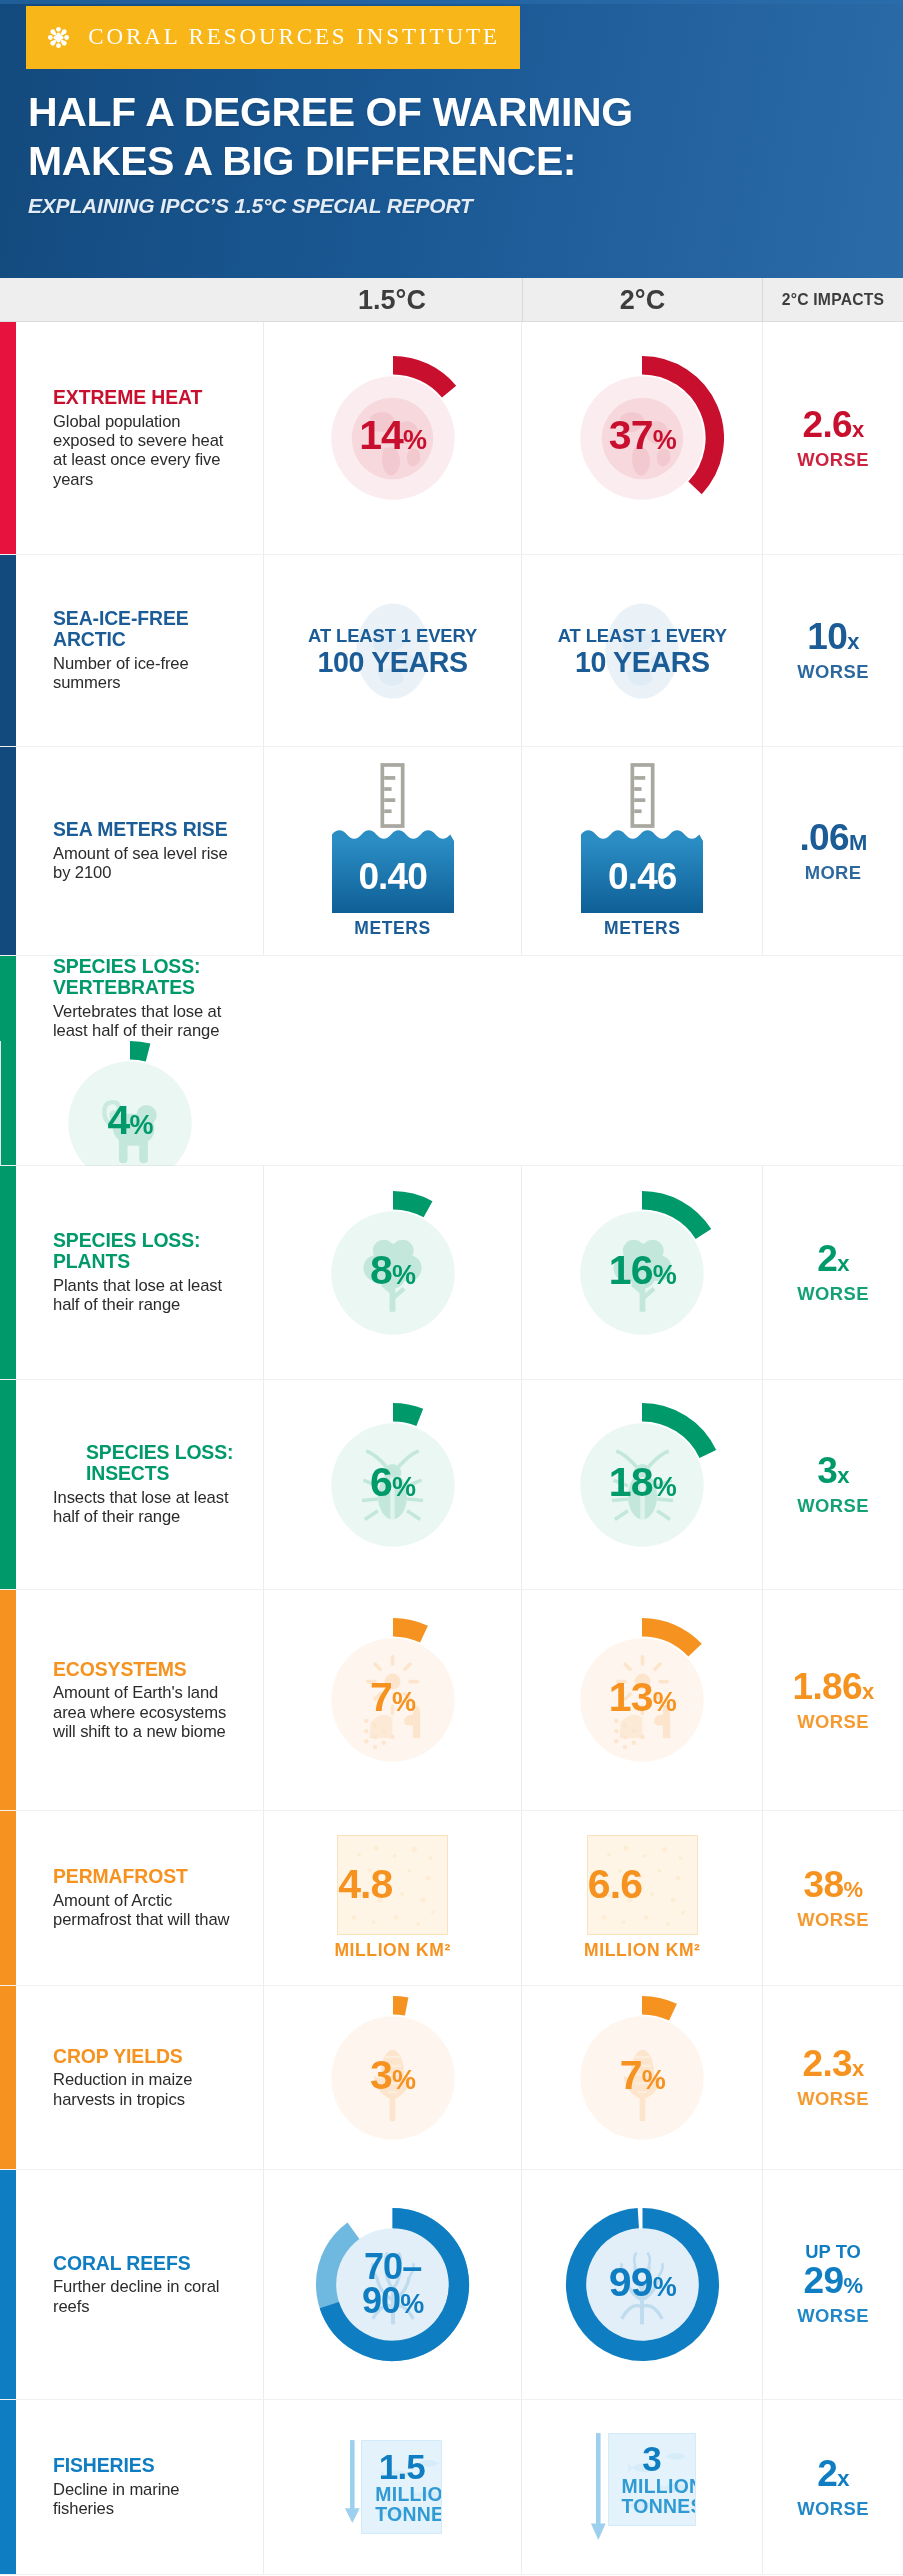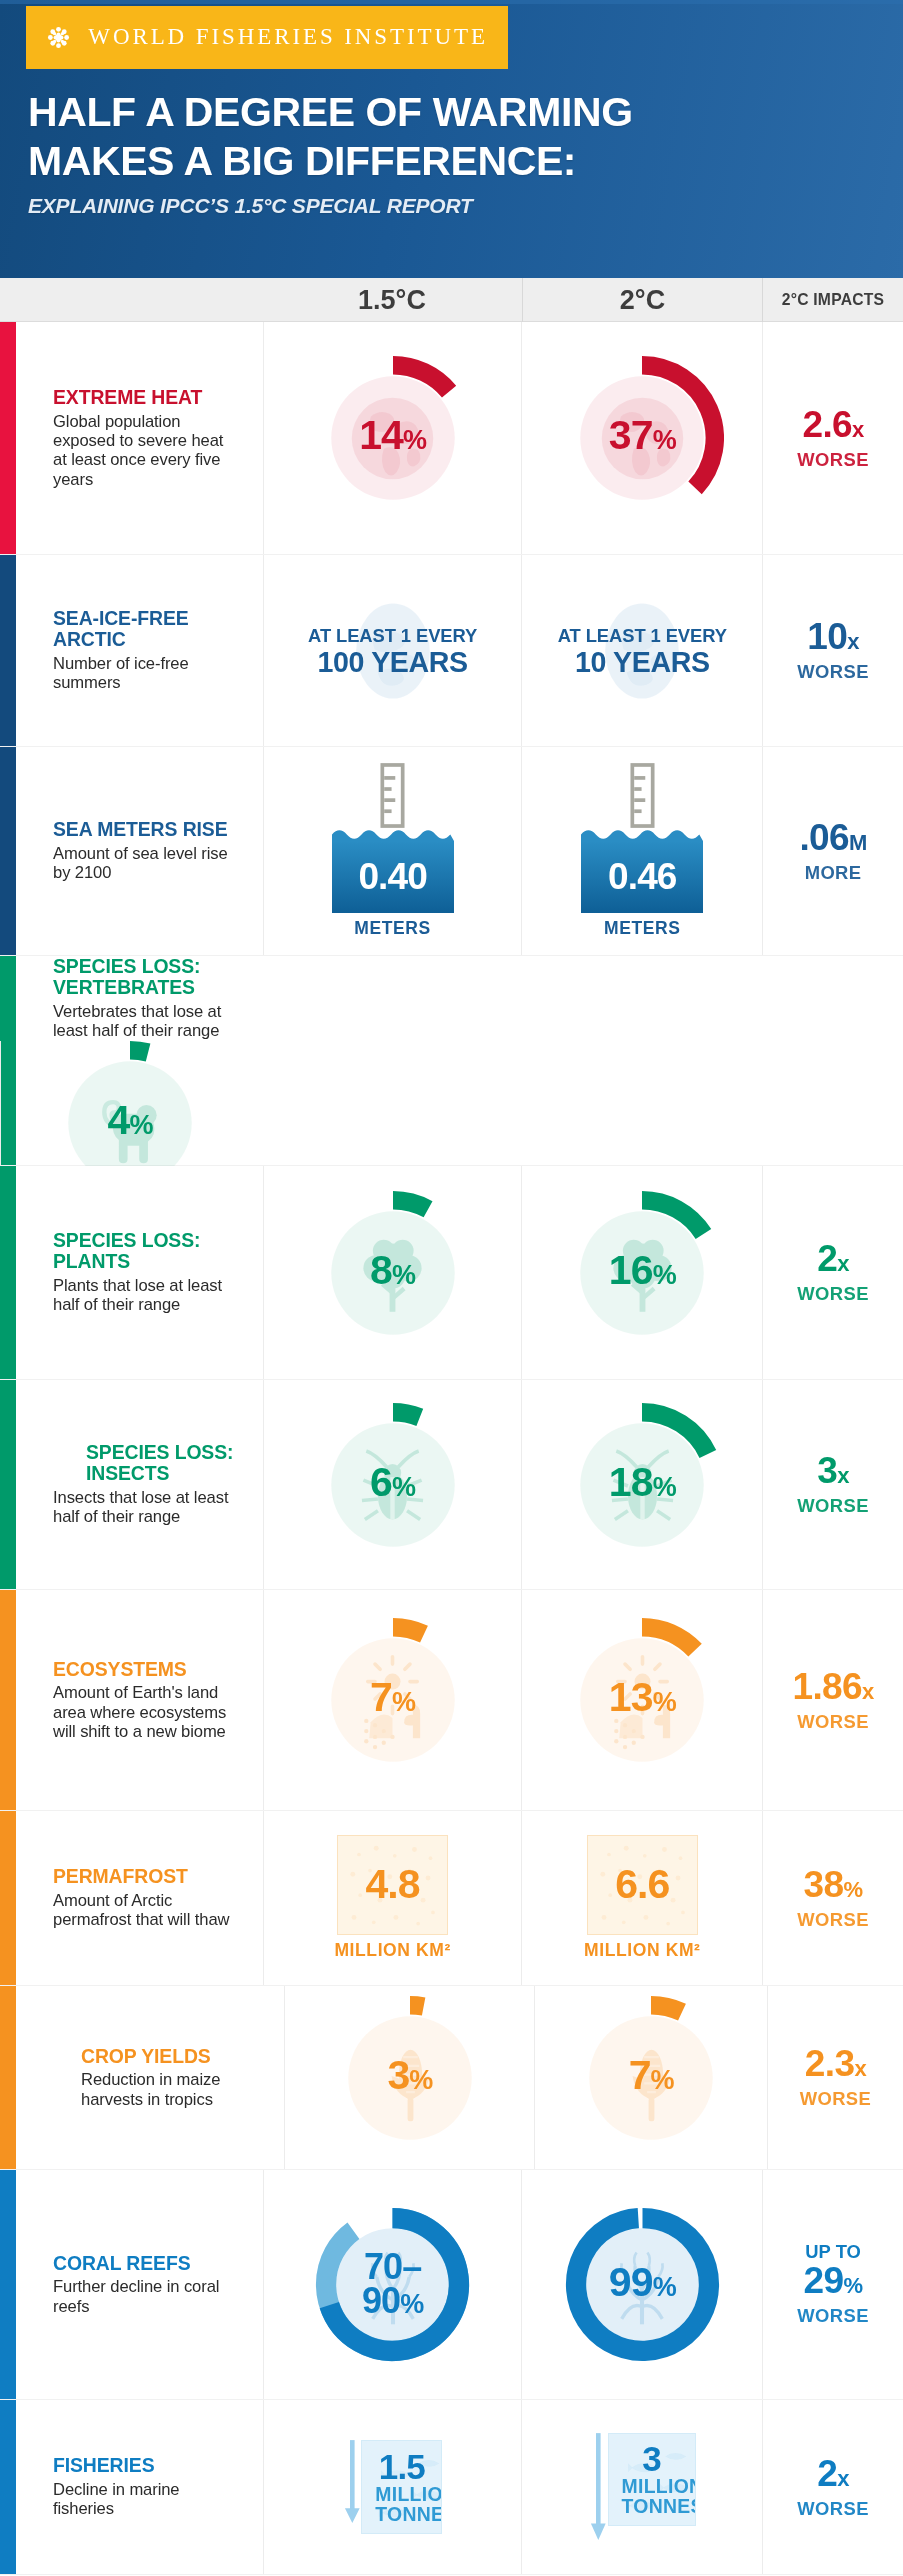--- a/index.html
+++ b/index.html
@@ -189,21 +189,21 @@
     color:#fff; font-size:37px; font-weight:bold; letter-spacing:-0.9px;
     font-stretch: condensed;
   }
   .waves { display:block; width:100%; height:13px; }
 
   
   .perma-box {
     width: 111px; height: 100px;
     background: #fef5e6;
     border: 0.9px solid #fbe2be;
-    display:flex; align-items:center; justify-content:center;
+    display:flex; align-items:center; justify-content:flex-start;
     position: relative; overflow:hidden;
   }
   .perma-box .num {
     font-size: 41px; font-weight: bold; color:#f59220;
     letter-spacing:-0.9px; position:relative; z-index:2;
     font-stretch: condensed;
   }
 
   
   .fish-wrap { display:flex; align-items:flex-start; }
@@ -245,21 +245,21 @@
           <circle cx="20" cy="16" r="2.4"></circle>
             <circle cx="20" cy="24" r="2.4"></circle>
           <circle cx="16" cy="20" r="2.4"></circle>
             <circle cx="24" cy="20" r="2.4"></circle>
           <circle cx="15" cy="15" r="2.2"></circle>
             <circle cx="25" cy="25" r="2.2"></circle>
           <circle cx="25" cy="15" r="2.2"></circle>
             <circle cx="15" cy="25" r="2.2"></circle>
         </g>
       </svg>
-      <span class="logo-text">WORLD FISHERIES INSTITUTE</span>
+      <span class="logo-text">CORAL RESOURCES INSTITUTE</span>
     </div>
     <div class="headline">
       <span class="l1">HALF A DEGREE OF WARMING</span>
       <span class="l2">MAKES A BIG DIFFERENCE:</span>
     </div>
     <div class="subhead">EXPLAINING IPCC’S 1.5°C SPECIAL REPORT</div>
   </div>
 
   <div class="colhead">
     <div class="cell c1">1.5°C</div>
@@ -707,21 +707,21 @@
             </svg>
             <div class="num">6.6</div>
           </div>
           <div class="unit-label" style="color: rgb(245, 146, 32);">MILLION KM²</div>
         </div>
         <div class="col-c">
           <div class="impact-big" style="color: rgb(245, 146, 32);">38<span class="sm">%</span></div>
           <div class="impact-sub" style="color: rgb(245, 146, 32); opacity: 0.92;">WORSE</div>
         </div>
       </div>
-      <div class="row" style="height: 184px; padding-left: 28px;">
+      <div class="row" style="height: 184px;">
         <div class="accent" style="background: rgb(245, 146, 32);"></div>
         <div class="col-label">
           <div class="cat-title" style="color: rgb(245, 146, 32);">CROP YIELDS</div>
           <div class="cat-desc">Reduction in maize harvests in tropics</div>
         </div>
         <div class="col-a">
           <div class="gfx" style="width: 164px; height: 164px;">
             <svg width="164" height="164" viewBox="0 0 178 178">
               <circle cx="89" cy="89" r="67" fill="#f59220" opacity="0.08"></circle>
             </svg>

